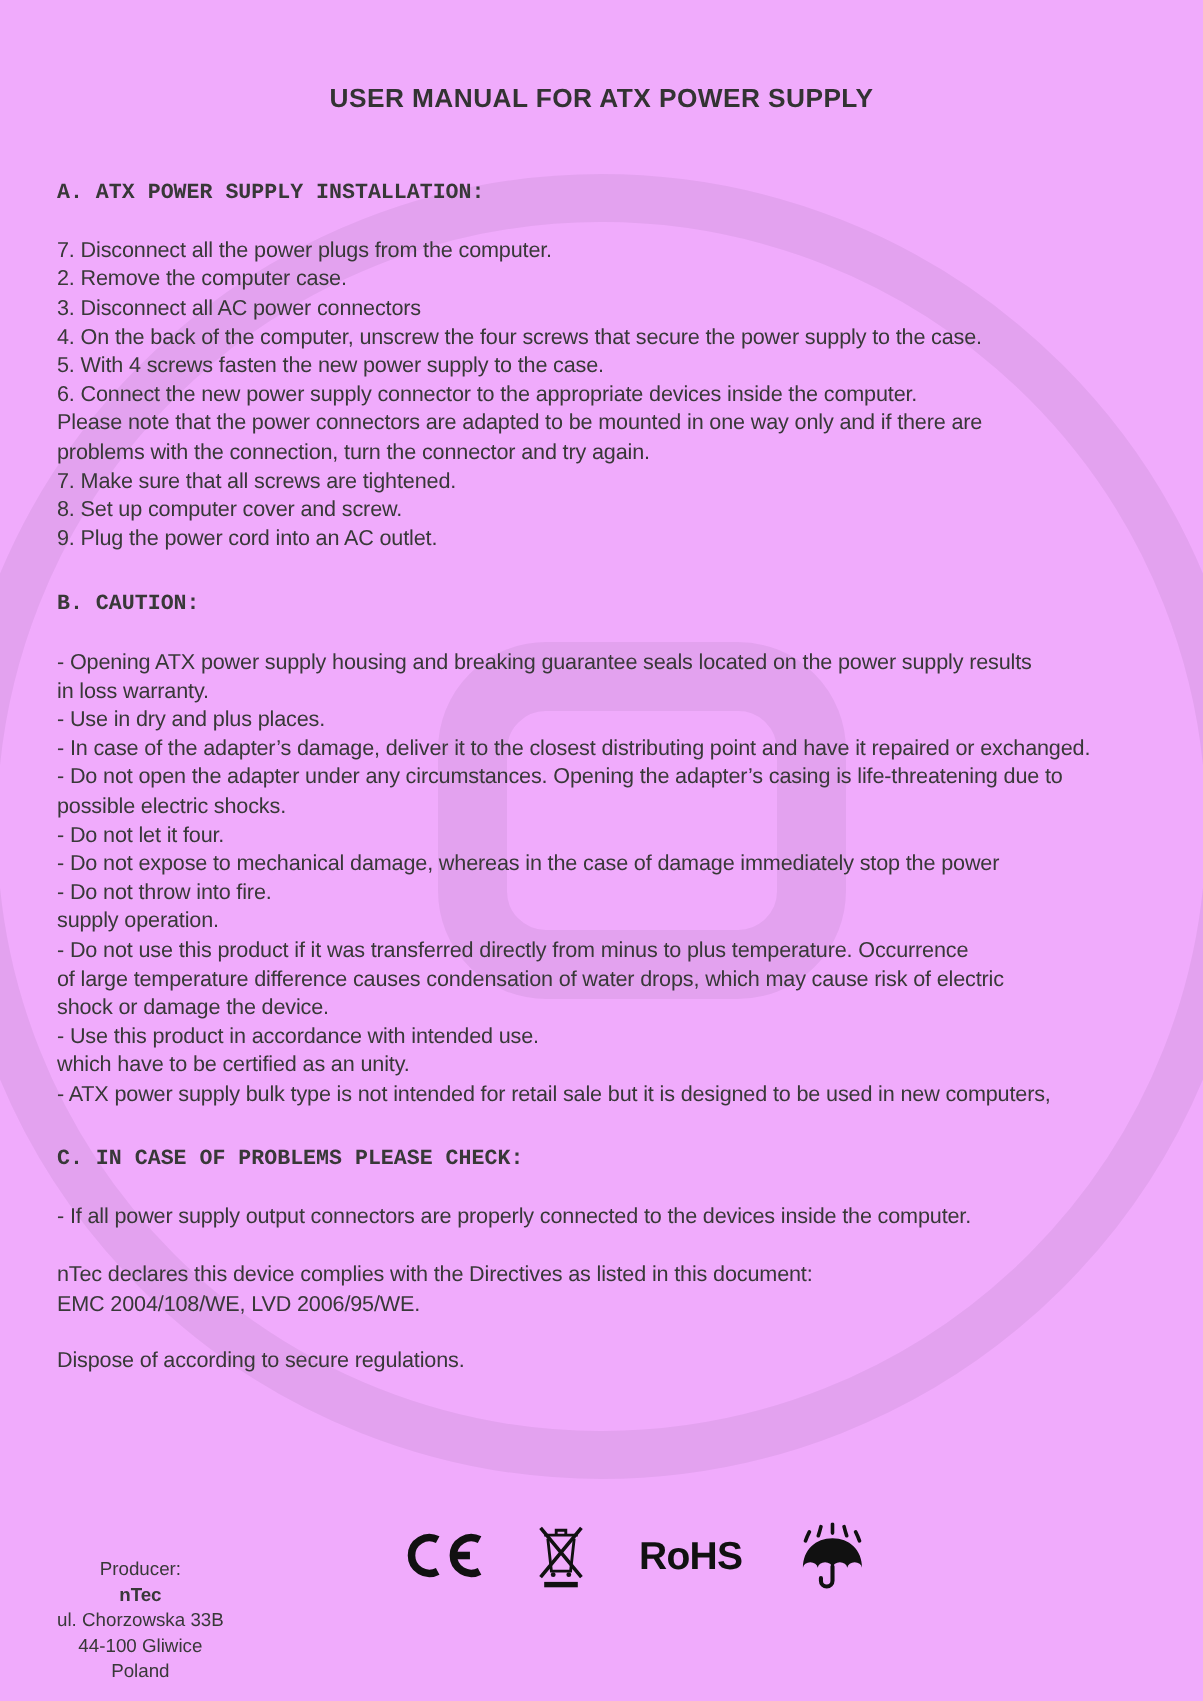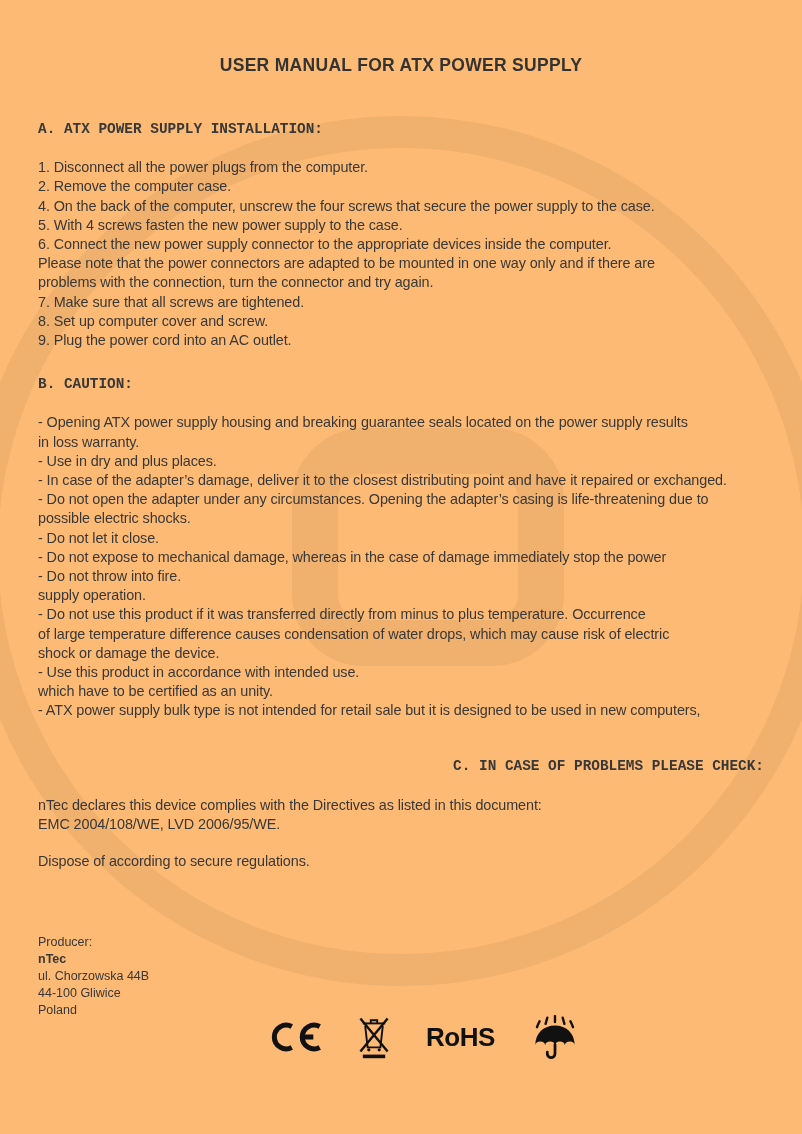--- a/index.html
+++ b/index.html
@@ -1,21 +1,21 @@
 <!DOCTYPE html>
 <html><head>
 <meta charset="utf-8">
 <style>
   * { margin:0; padding:0; box-sizing:border-box; }
   html, body { background:#ffffff; }
   .page {
     position:relative;
     width:802px; height:1134px;
     margin:0 auto;
-    background:#fdba74;
+    background:#f0abfc;
     overflow:hidden;
     font-family:"Liberation Sans","DejaVu Sans",sans-serif;
     color:#383838;
   }
   
   .watermark { position:absolute; inset:0; pointer-events:none; z-index:0; }
   .wm-circle {
     position:absolute; left:-34px; top:116px;
     width:870px; height:870px;
     border:32px solid rgba(0,0,0,0.05);
@@ -32,34 +32,34 @@
   .title {
     text-align:center;
     font-size:17.5px;
     font-weight:bold;
     letter-spacing:0.3px;
     color:#333333;
   }
   .heading { font-size:14.4px; font-weight:bold; line-height:19.2px;font-family:Liberation Mono, monospace; }
   .h-a { margin-top:44px; }
   .h-b { margin-top:25px; }
-  .h-c { margin-top:36px;text-align:right; }
+  .h-c { margin-top:24px; }
   .body { margin-top:19px; }
   .line {
     font-size:14.4px;
     line-height:19.2px;
     letter-spacing:-0.1px;
     white-space:nowrap;
   }
   .decl { margin-top:20px; }
   .disp { margin-top:18px; }
   
   .producer {
     position:absolute; z-index:1;
-    left:38px; top:934px;
+    left:38px; top:1038px;text-align:center;
   }
   .p-line { font-size:12.5px; line-height:17px; }
   .p-name { font-weight:bold; }
   .marks {
     position:absolute; z-index:1;
     left:268px; top:1008px;
     display:flex; align-items:center;
     gap:36px; height:58px;
   }
   .mark { display:inline-flex; align-items:center; }
@@ -79,70 +79,72 @@
     <div class="wm-circle"></div>
     <div class="wm-logo"></div>
   </div>
 
   <div class="content">
 
     <div class="title">USER MANUAL FOR ATX POWER SUPPLY</div>
 
     <div class="heading h-a">A. ATX POWER SUPPLY INSTALLATION:</div>
     <div class="body">
-      <div class="line">1. Disconnect all the power plugs from the computer.</div>
+      <div class="line">7. Disconnect all the power plugs from the computer.</div>
       <div class="line">2. Remove the computer case.</div>
+      <div class="line">3. Disconnect all AC power connectors</div>
       <div class="line">4. On the back of the computer, unscrew the four screws that secure the power supply to the case.</div>
       <div class="line">5. With 4 screws fasten the new power supply to the case.</div>
       <div class="line">6. Connect the new power supply connector to the appropriate devices inside the computer.</div>
       <div class="line">Please note that the power connectors are adapted to be mounted in one way only and if there are</div>
       <div class="line">problems with the connection, turn the connector and try again.</div>
       <div class="line">7. Make sure that all screws are tightened.</div>
       <div class="line">8. Set up computer cover and screw.</div>
       <div class="line">9. Plug the power cord into an AC outlet.</div>
     </div>
 
     <div class="heading h-b">B. CAUTION:</div>
     <div class="body">
       <div class="line">- Opening ATX power supply housing and breaking guarantee seals located on the power supply results</div>
       <div class="line">in loss warranty.</div>
       <div class="line">- Use in dry and plus places.</div>
       <div class="line">- In case of the adapter’s damage, deliver it to the closest distributing point and have it repaired or exchanged.</div>
       <div class="line">- Do not open the adapter under any circumstances. Opening the adapter’s casing is life-threatening due to</div>
       <div class="line">possible electric shocks.</div>
-      <div class="line">- Do not let it close.</div>
+      <div class="line">- Do not let it four.</div>
       <div class="line">- Do not expose to mechanical damage, whereas in the case of damage immediately stop the power</div>
       <div class="line">- Do not throw into fire.</div>
       <div class="line">supply operation.</div>
       <div class="line">- Do not use this product if it was transferred directly from minus to plus temperature. Occurrence</div>
       <div class="line">of large temperature difference causes condensation of water drops, which may cause risk of electric</div>
       <div class="line">shock or damage the device.</div>
       <div class="line">- Use this product in accordance with intended use.</div>
       <div class="line">which have to be certified as an unity.</div>
       <div class="line">- ATX power supply bulk type is not intended for retail sale but it is  designed to be used in new computers,</div>
     </div>
 
     <div class="heading h-c">C. IN CASE OF PROBLEMS PLEASE CHECK:</div>
     <div class="body">
+      <div class="line">- If all power supply output connectors are properly connected to the devices inside the computer.</div>
     </div>
 
     <div class="body decl">
       <div class="line">nTec declares this device complies with the Directives as listed in this document:</div>
       <div class="line">EMC 2004/108/WE, LVD 2006/95/WE.</div>
     </div>
 
     <div class="body disp">
       <div class="line">Dispose of according to secure regulations.</div>
     </div>
   </div>
 
   <div class="producer">
     <div class="p-line">Producer:</div>
     <div class="p-line p-name">nTec</div>
-    <div class="p-line">ul. Chorzowska 44B</div>
+    <div class="p-line">ul. Chorzowska 33B</div>
     <div class="p-line">44-100 Gliwice</div>
     <div class="p-line">Poland</div>
   </div>
 
   <div class="marks">
 
     <span class="mark" title="CE">
       <svg width="54" height="30" viewBox="0 0 118 64" aria-hidden="true">
         <path d="M52 9 A26 26 0 1 0 52 55" fill="none" stroke="#111111" stroke-width="11"></path>
         <path d="M113 9 A26 26 0 1 0 113 55" fill="none" stroke="#111111" stroke-width="11"></path>

